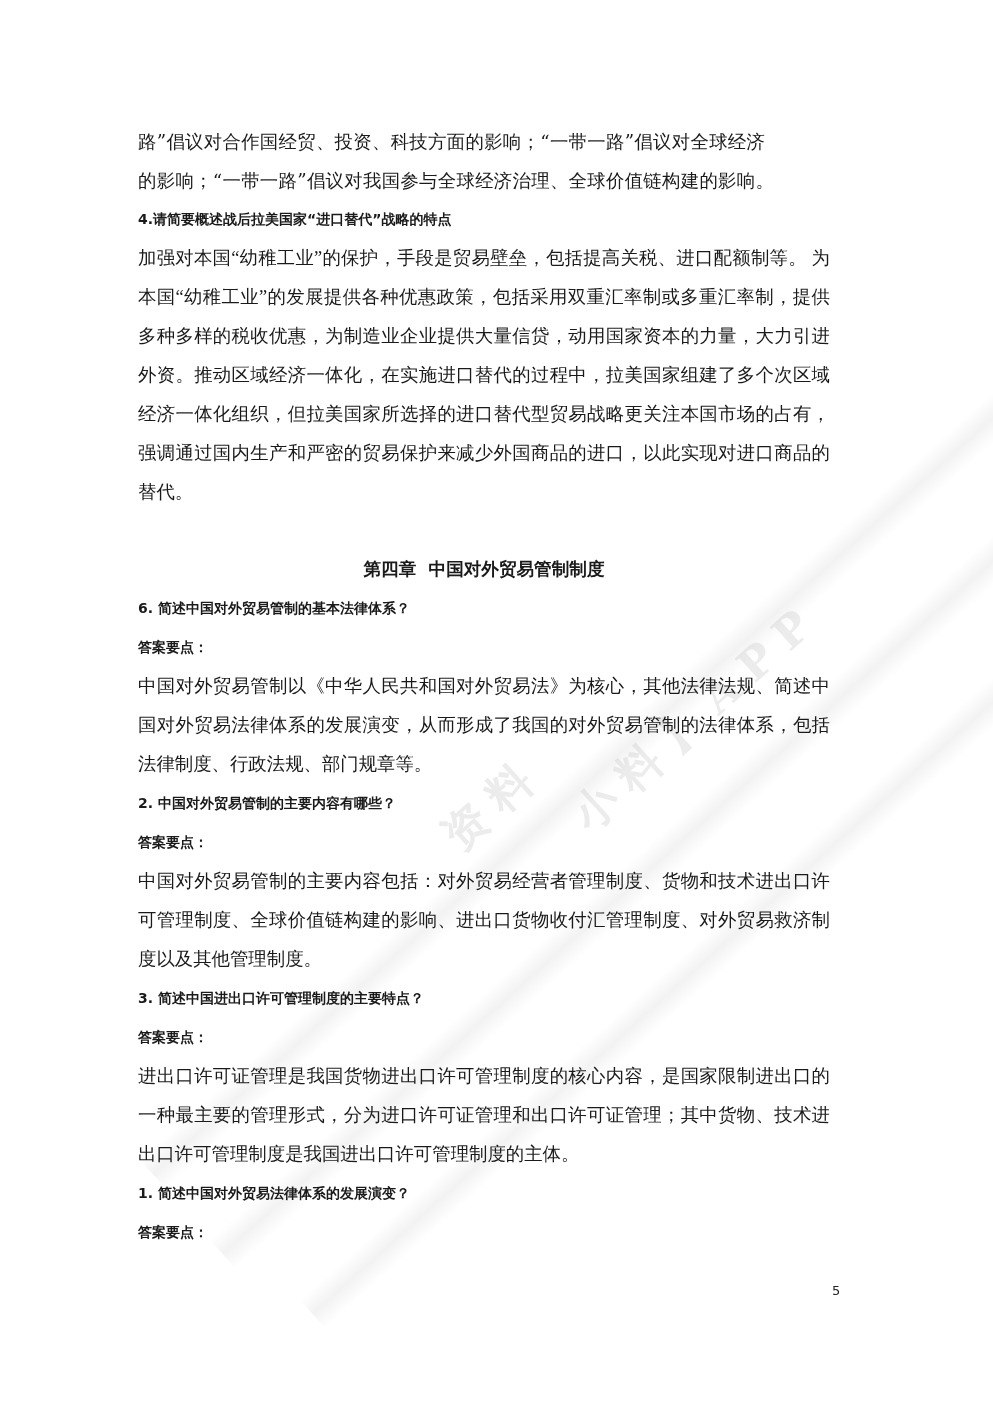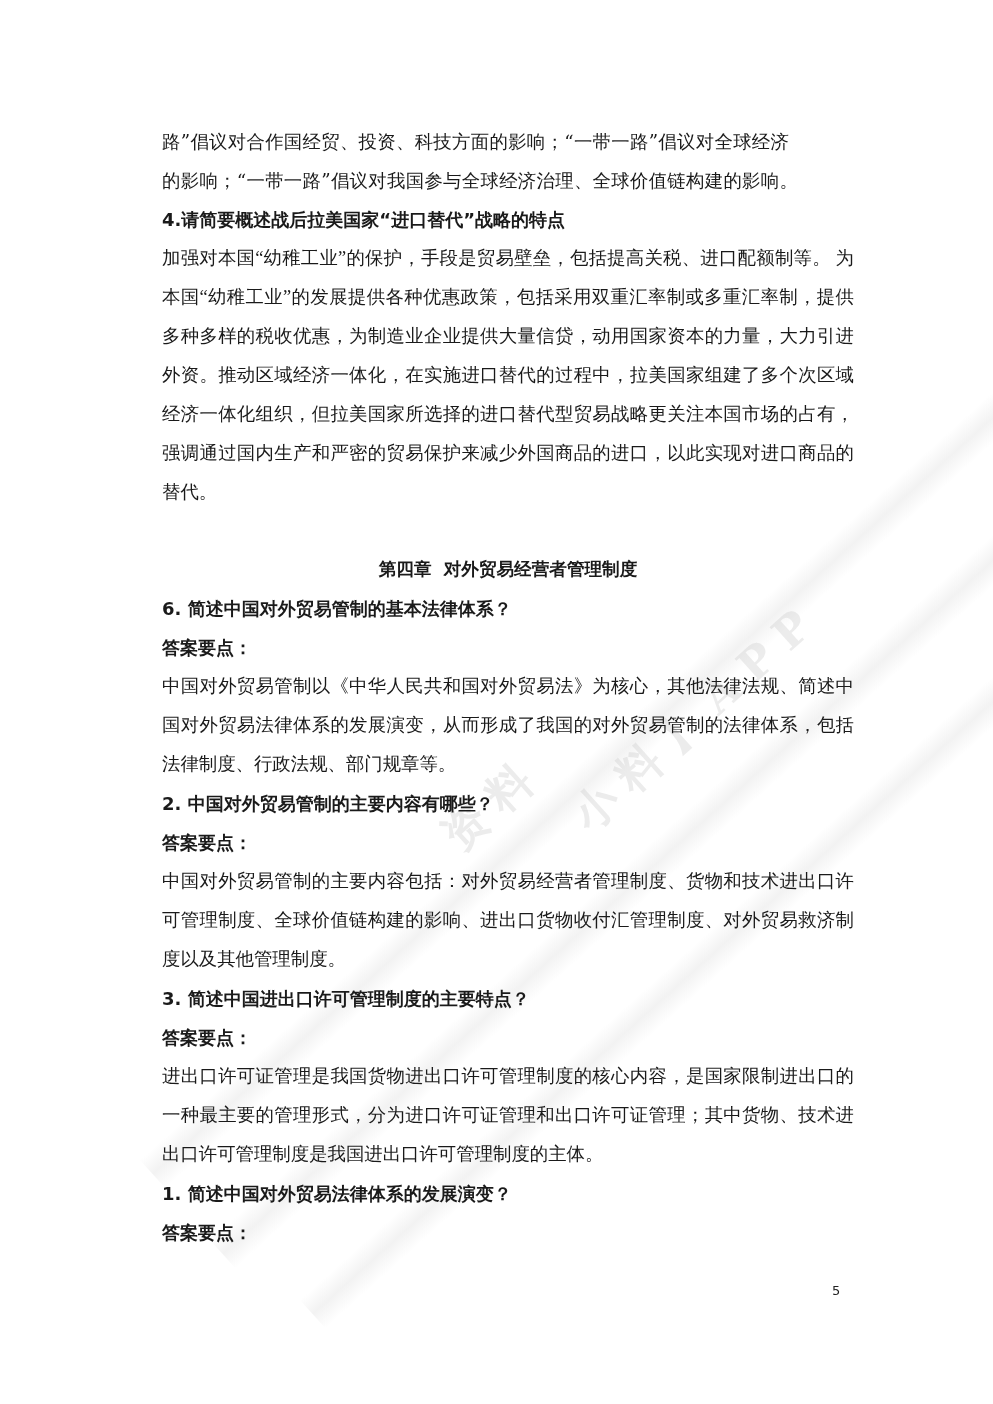--- a/index.html
+++ b/index.html
@@ -36,42 +36,42 @@
       transform: rotate(-42deg);
       font-family: "DejaVu Serif", serif;
       font-weight: bold;
       font-size: 44px;
       color: rgba(200,200,200,0.35);
       letter-spacing: 14px;
       white-space: nowrap;
     }
     .page {
       position: absolute;
-      left: 162px;
+      left: 138px;
       top: 122px;
       width: 692px;
     }
     .line {
       font-size: 18.4px;
       line-height: 39px;
       height: 39px;
       white-space: nowrap;
       letter-spacing: 0.3px;
     }
     .para {
       font-size: 18.4px;
       line-height: 39px;
       text-align: justify;
       text-align-last: left;
       font-family: Liberation Serif, serif;
     }
     .q {
       font-family: "DejaVu Sans", "Liberation Sans", sans-serif;
       font-weight: bold;
-      font-size: 18px;
+      font-size: 14px;
       line-height: 39px;
       height: 39px;
       white-space: nowrap;
     }
     .chapter {
       font-family: "DejaVu Sans", "Liberation Sans", sans-serif;
       font-weight: bold;
       font-size: 17.6px;
       line-height: 39px;
       height: 39px;
@@ -102,21 +102,21 @@
 <div class="page">
 
   <div class="line">路”倡议对合作国经贸、投资、科技方面的影响；“一带一路”倡议对全球经济</div>
   <div class="line">的影响；“一带一路”倡议对我国参与全球经济治理、全球价值链构建的影响。</div>
 
   <div class="q">4.请简要概述战后拉美国家“进口替代”战略的特点</div>
   <div class="para">加强对本国“幼稚工业”的保护，手段是贸易壁垒，包括提高关税、进口配额制等。 为本国“幼稚工业”的发展提供各种优惠政策，包括采用双重汇率制或多重汇率制，提供多种多样的税收优惠，为制造业企业提供大量信贷，动用国家资本的力量，大力引进外资。推动区域经济一体化，在实施进口替代的过程中，拉美国家组建了多个次区域经济一体化组织，但拉美国家所选择的进口替代型贸易战略更关注本国市场的占有，强调通过国内生产和严密的贸易保护来减少外国商品的进口，以此实现对进口商品的替代。</div>
 
   <div class="gap"></div>
 
-  <div class="chapter">第四章  对外贸易经营者管理制度</div>
+  <div class="chapter">第四章  中国对外贸易管制制度</div>
 
   <div class="q">6.  简述中国对外贸易管制的基本法律体系？</div>
   <div class="q">答案要点：</div>
   <div class="para">中国对外贸易管制以《中华人民共和国对外贸易法》为核心，其他法律法规、简述中国对外贸易法律体系的发展演变，从而形成了我国的对外贸易管制的法律体系，包括法律制度、行政法规、部门规章等。</div>
 
   <div class="q">2.  中国对外贸易管制的主要内容有哪些？</div>
   <div class="q">答案要点：</div>
   <div class="para">中国对外贸易管制的主要内容包括：对外贸易经营者管理制度、货物和技术进出口许可管理制度、全球价值链构建的影响、进出口货物收付汇管理制度、对外贸易救济制度以及其他管理制度。</div>
 
   <div class="q">3.  简述中国进出口许可管理制度的主要特点？</div>

